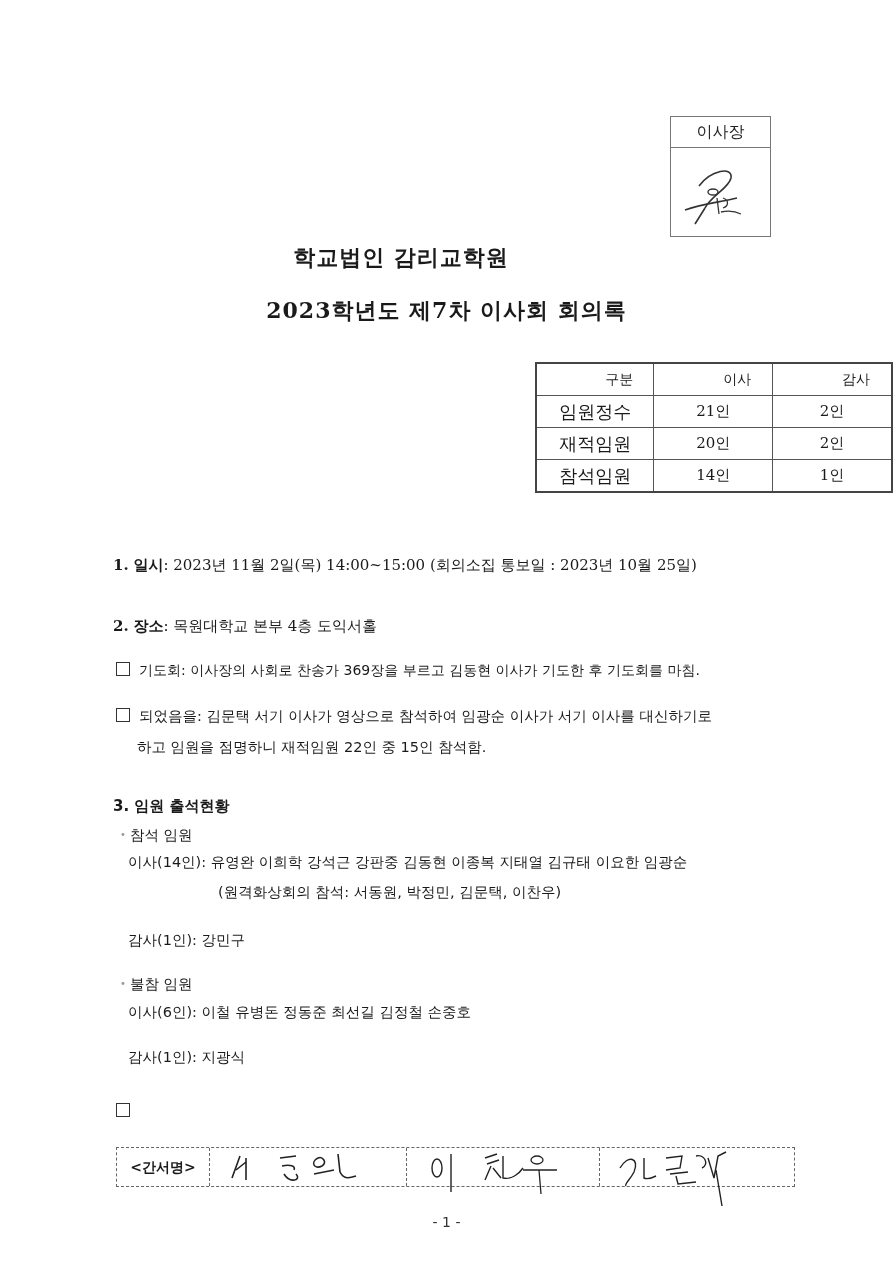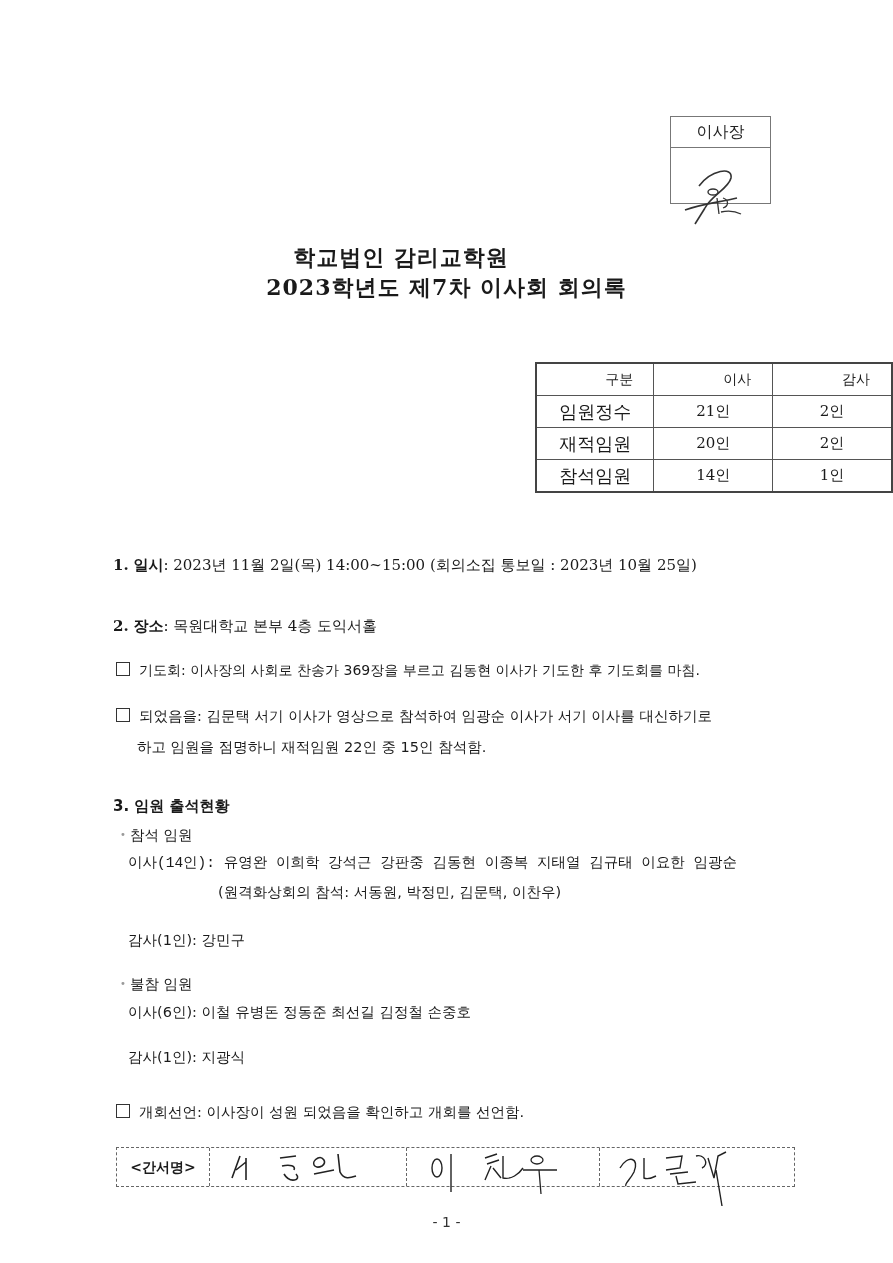--- a/index.html
+++ b/index.html
@@ -5,37 +5,37 @@
   html, body { margin: 0; padding: 0; background: #ffffff; }
   body {
     width: 893px; height: 1263px; position: relative; overflow: hidden;
     font-family: "DejaVu Serif", "Liberation Serif", serif;
     color: #1a1a1a;
   }
   .abs { position: absolute; }
 
   
   .approval {
-    left: 670px; top: 116px; width: 101px; height: 88px;
+    left: 670px; top: 116px; width: 101px; height: 121px;
     border: 1.5px solid #777; box-sizing: border-box;
   }
   .approval .head {
     height: 30px; border-bottom: 1.5px solid #777;
     font-family: "DejaVu Sans", sans-serif; font-size: 16px;
     text-align: center; line-height: 30px; color: #222;
   }
   .approval .sig { height: 80px; position: relative; }
 
   
   .title1 {
     left: 0; width: 802px; top: 243px; text-align: center;
     font-size: 22px; font-weight: bold; letter-spacing: 1px;
   }
   .title2 {
-    left: 0; width: 893px; top: 273px; text-align: center;
+    left: 0; width: 893px; top: 296px; text-align: center;
     font-size: 22px; font-weight: bold; letter-spacing: 1px;
   }
 
   
   .mtable {
     left: 535px; top: 362px; border-collapse: collapse;
     border: 2px solid #444;
     font-size: 15px;
   }
   .mtable td {
@@ -131,21 +131,21 @@
 <div class="abs line sans" style="left:116px; top:707px; font-size:14.5px;">
   <span class="box"></span><span>되었음을: 김문택 서기 이사가 영상으로 참석하여 임광순 이사가 서기 이사를 대신하기로</span>
 </div>
 <div class="abs line sans" style="left:137px; top:738px; font-size:14.5px;">하고 임원을 점명하니 재적임원 22인 중 15인 참석함.</div>
 
 <div class="abs line bold sans" style="left:113px; top:797px;">3. 임원 출석현황</div>
 
 <div class="abs line sans" style="left:120px; top:826px; font-size:14.5px;">
   <span class="dot">•</span><span>참석 임원</span>
 </div>
-<div class="abs line sans" style="left:128px; top:853px; font-size:14.5px;font-family:Liberation Mono, monospace;">
+<div class="abs line sans" style="left:128px; top:853px; font-size:14.5px;">
   <span>이사(14인):</span>
   <span>유영완 이희학 강석근 강판중 김동현 이종복 지태열 김규태 이요한 임광순</span>
 </div>
 <div class="abs line sans" style="left:218px; top:883px; font-size:14.5px;">(원격화상회의 참석: 서동원, 박정민, 김문택, 이찬우)</div>
 
 <div class="abs line sans" style="left:128px; top:931px; font-size:14.5px;">
   <span>감사(1인):</span>
   <span>강민구</span>
 </div>
 
@@ -155,21 +155,21 @@
 <div class="abs line sans" style="left:128px; top:1003px; font-size:14.5px;">
   <span>이사(6인):</span>
   <span>이철 유병돈 정동준 최선길 김정철 손중호</span>
 </div>
 <div class="abs line sans" style="left:128px; top:1048px; font-size:14.5px;">
   <span>감사(1인):</span>
   <span>지광식</span>
 </div>
 
 <div class="abs line sans" style="left:116px; top:1103px; font-size:14.5px;">
-  <span class="box"></span><span>개회선언: 이사장이 성원 되었음을 확인하고 개회를 선언함.</span>
+  <span class="box"></span>
 </div>
 
 <div class="abs sigbar">
   <div class="cell label">&lt;간서명&gt;</div>
   <div class="cell" style="width:196px;">
     <svg width="196" height="40">
       <path d="M22 30 L30 8 M26 22 L36 14 M36 10 L36 32" fill="none" stroke="#222" stroke-width="1.6"></path>
       <path d="M70 10 L86 8 M72 18 C80 16, 86 18, 84 22 M74 26 C80 36, 92 32, 86 26" fill="none" stroke="#222" stroke-width="1.6"></path>
       <path d="M108 10 C100 14, 104 22, 112 18 C118 14, 112 8, 108 10 M104 26 L124 22 M128 6 L130 24 C134 32, 140 30, 146 28" fill="none" stroke="#222" stroke-width="1.6"></path>
     </svg>

